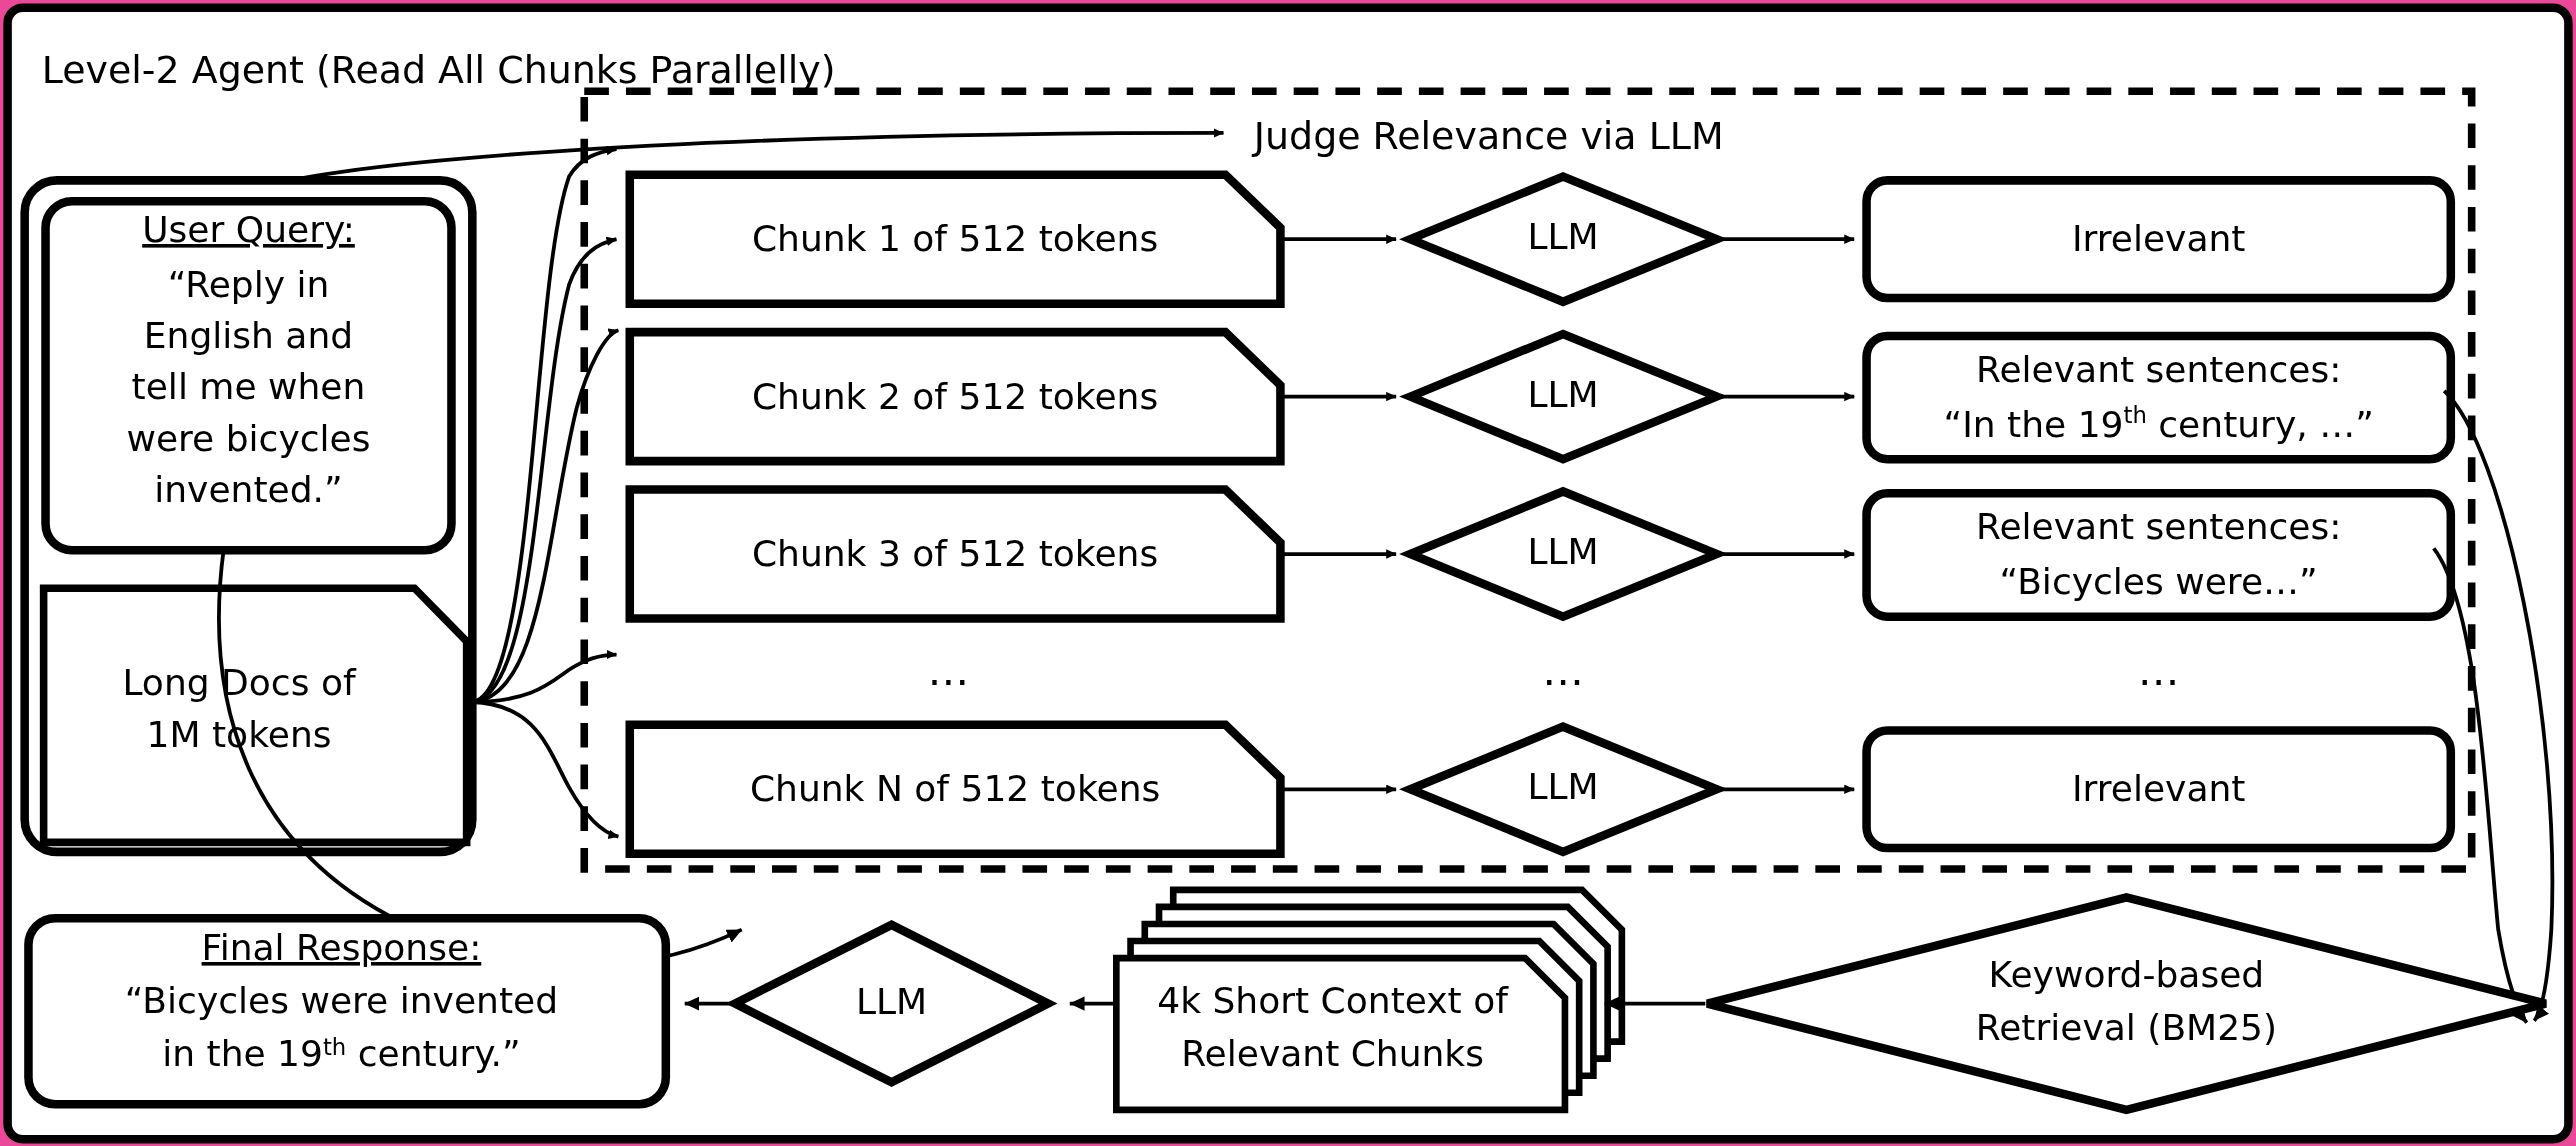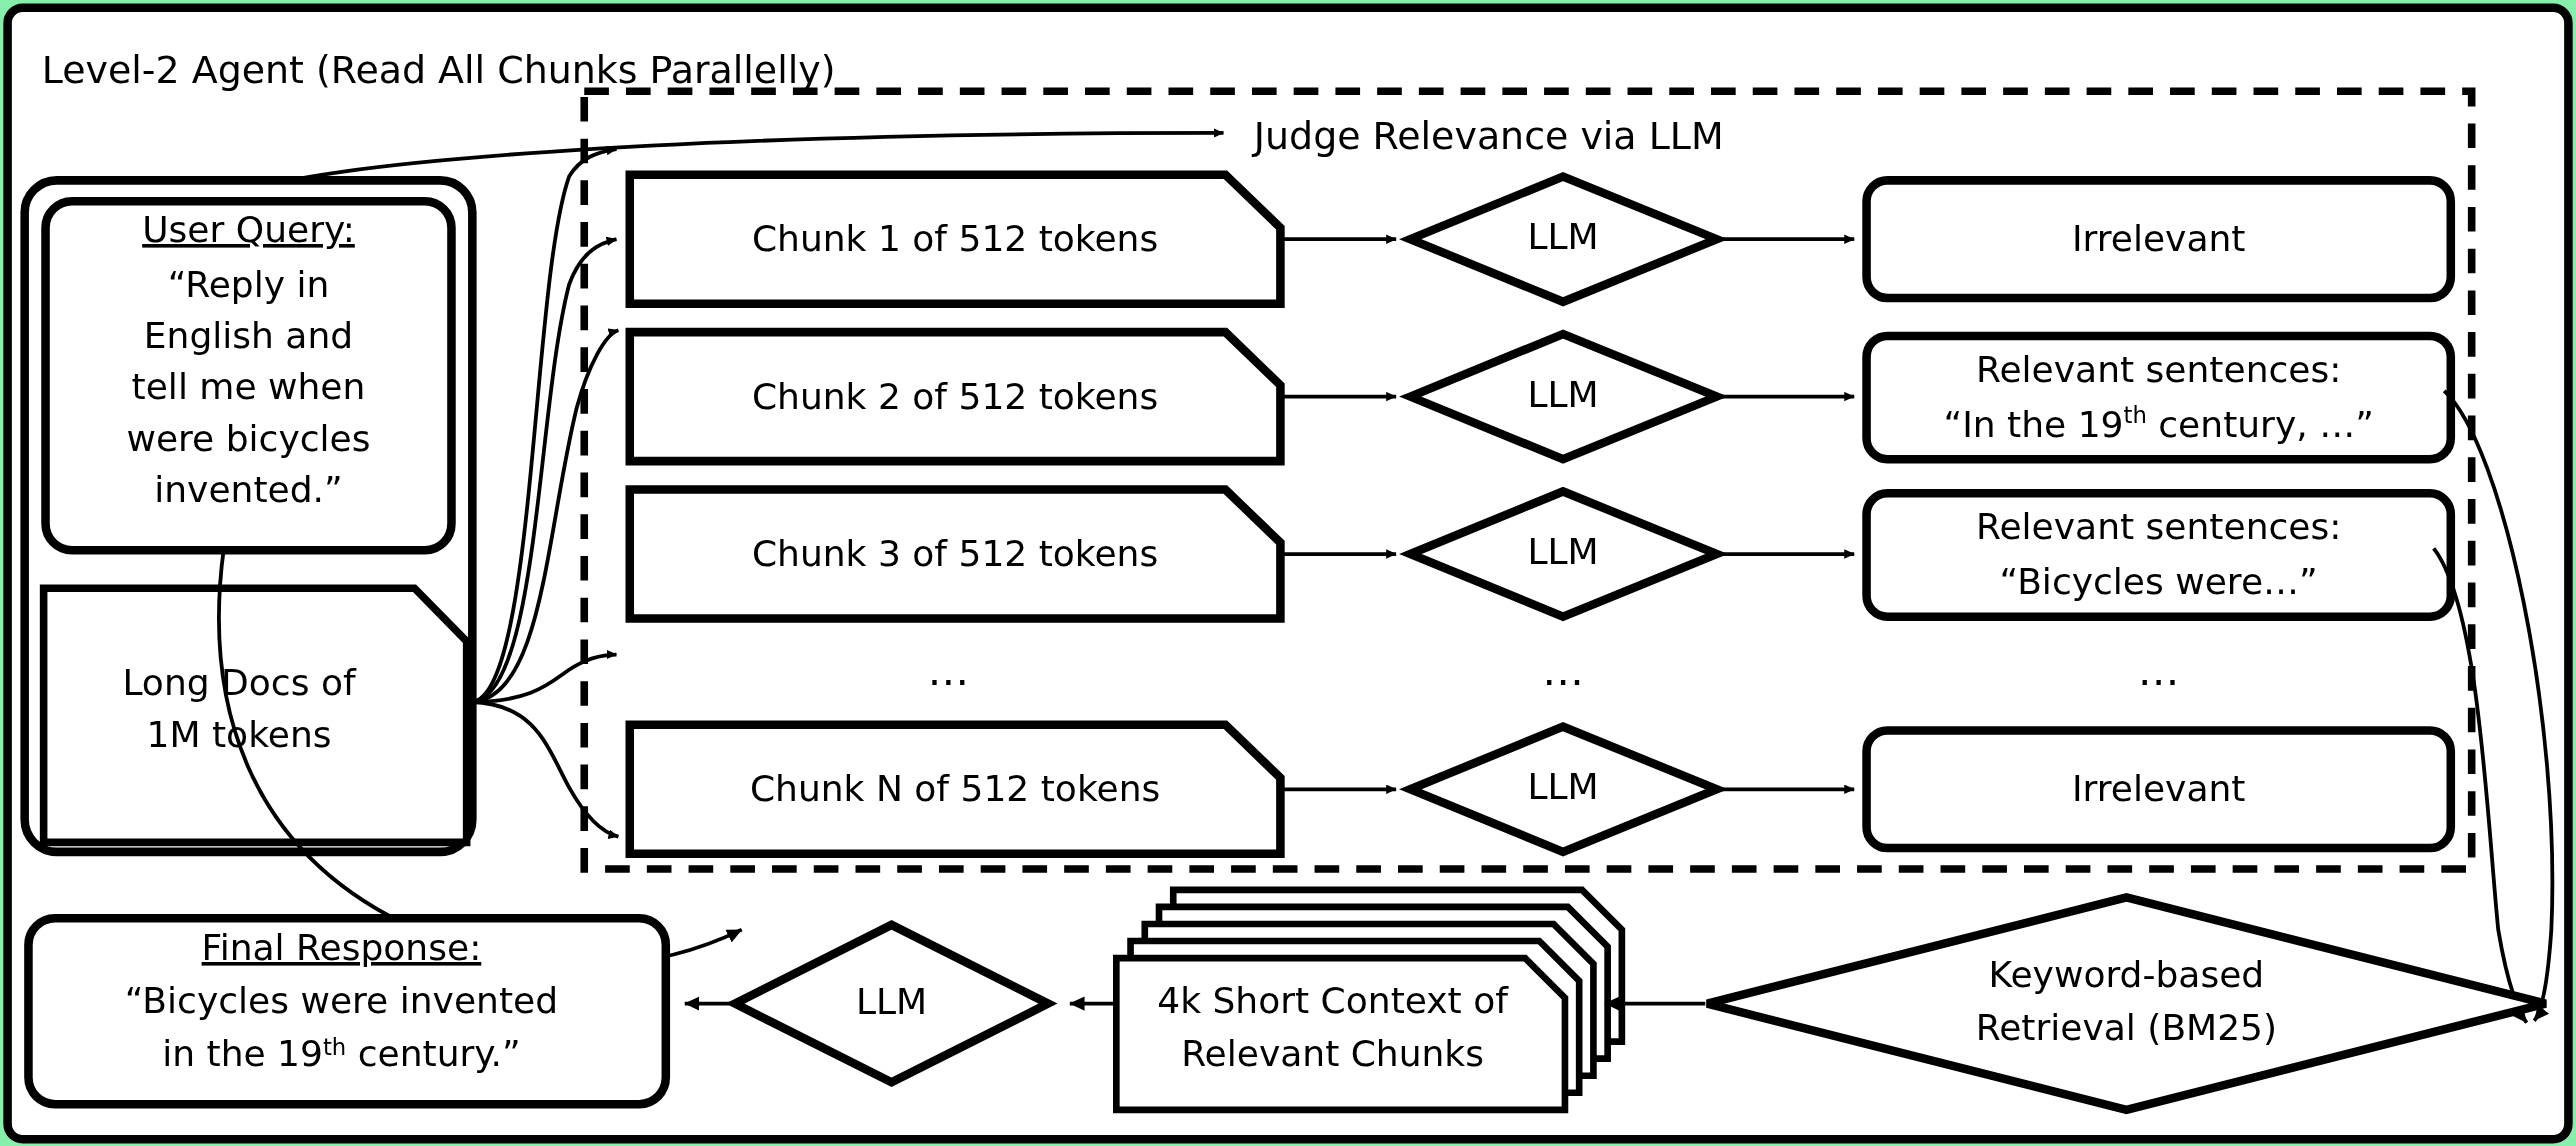--- a/index.html
+++ b/index.html
@@ -1,17 +1,17 @@
 <!DOCTYPE html>
 <html style="font-size:15px"><head>
 <meta charset="utf-8">
 <style>
   html,body{margin:0;padding:0;background:#ffffff;}
   body{font-family:"DejaVu Sans", sans-serif;}
-  #stage{position:relative;width:2576px;height:1147px;background:#86efac;overflow:hidden;}
+  #stage{position:relative;width:2576px;height:1147px;background:#ec4899;overflow:hidden;}
   svg{display:block;}
   .fig-text{font-family:"DejaVu Sans", sans-serif;fill:#000000;}
 </style>
 </head>
 <body>
 
 <div id="stage">
 <svg width="2576" height="1147" viewBox="0 0 2716 1209" xmlns="http://www.w3.org/2000/svg">
 
   <defs>

